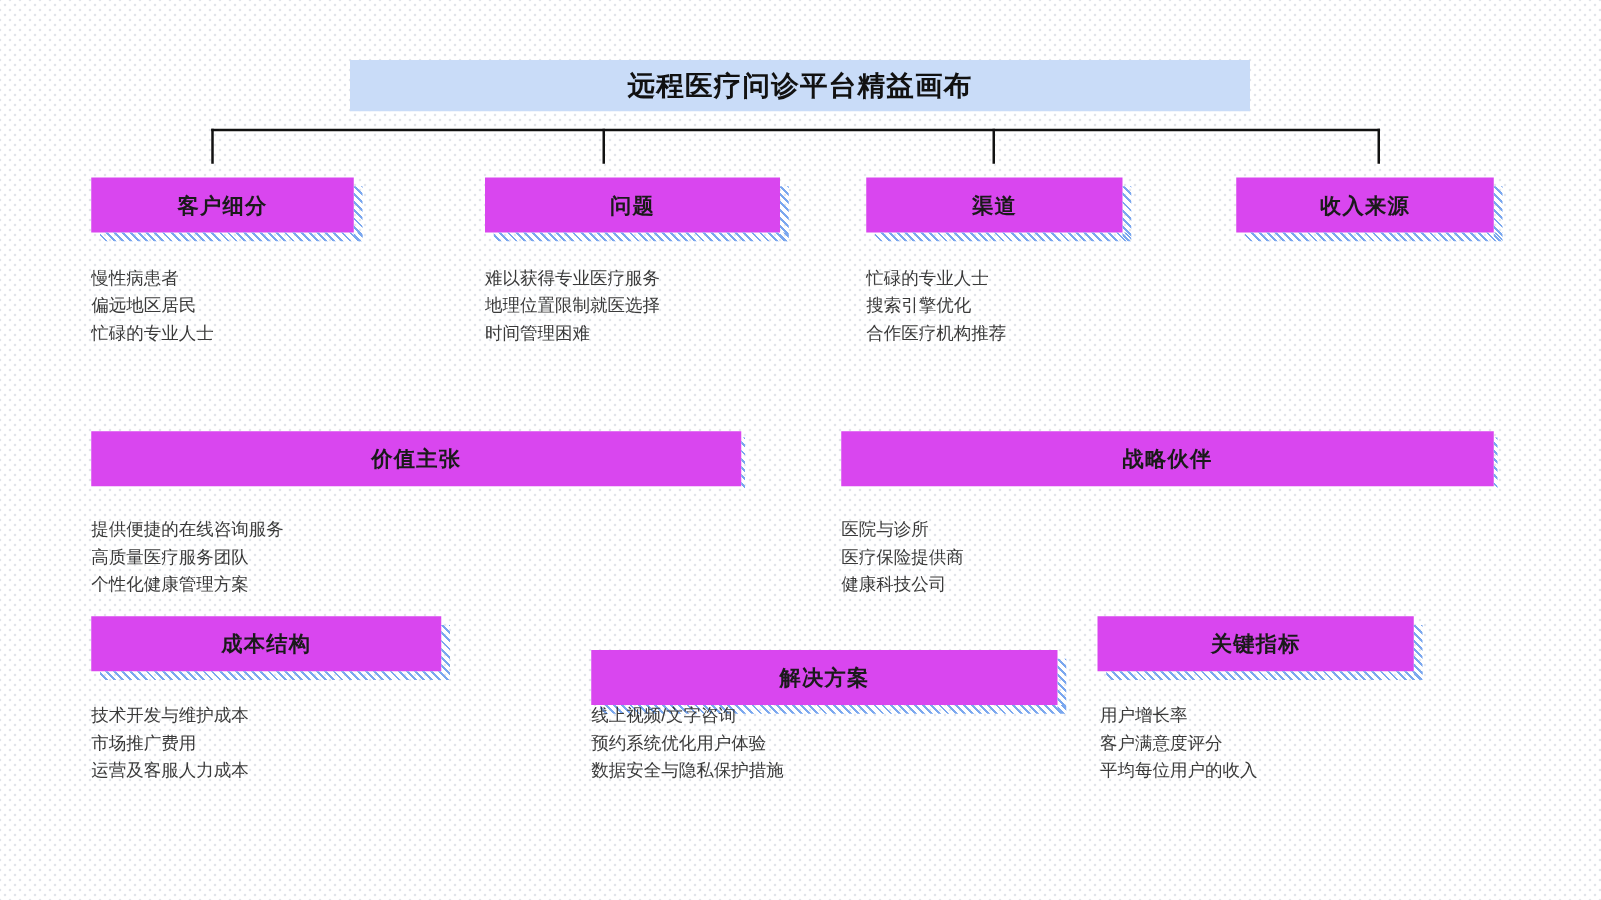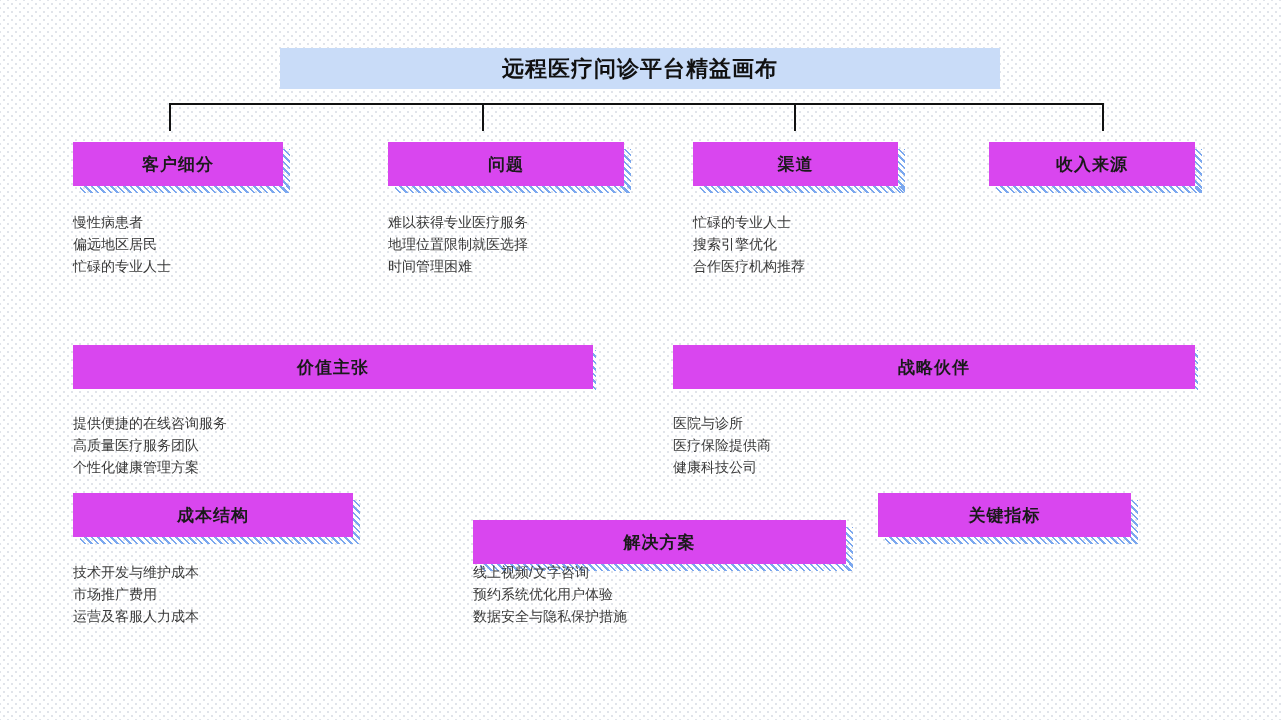--- a/index.html
+++ b/index.html
@@ -121,14 +121,19 @@
   <div class="list" style="left:73px;top:561px">
     <div class="li">技术开发与维护成本</div>
     <div class="li">市场推广费用</div>
     <div class="li">运营及客服人力成本</div>
   </div>
   <div class="list" style="left:473px;top:561px">
     <div class="li">线上视频/文字咨询</div>
     <div class="li">预约系统优化用户体验</div>
     <div class="li">数据安全与隐私保护措施</div>
   </div>
+  <div class="list" style="left:880px;top:561px">
+    <div class="li">用户增长率</div>
+    <div class="li">客户满意度评分</div>
+    <div class="li">平均每位用户的收入</div>
+  </div>
 
 </div>
 
 </body></html>

